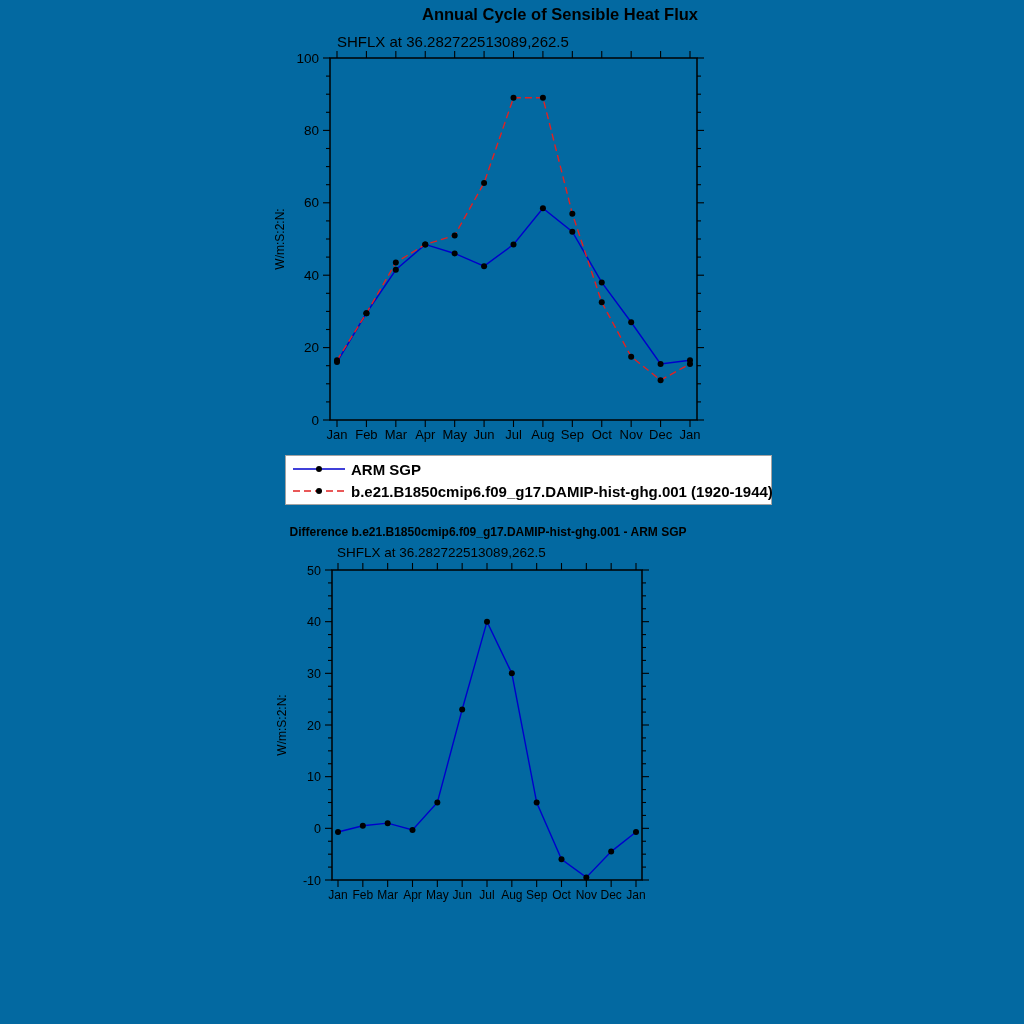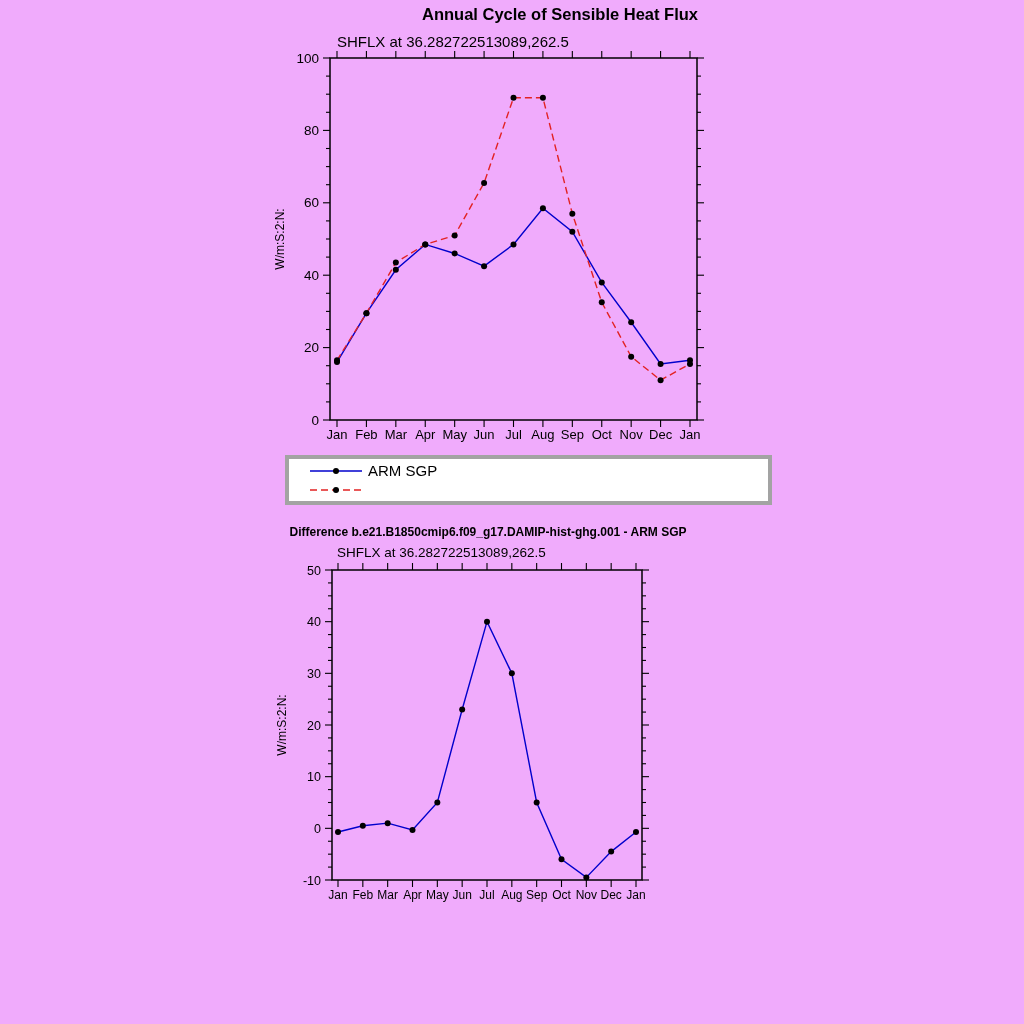--- a/index.html
+++ b/index.html
@@ -1,28 +1,28 @@
 <!DOCTYPE html>
 <html><head>
 <meta charset="utf-8">
 <style>
   html,body{margin:0;padding:0;background:#ffffff;}
   body{font-family:"Liberation Sans", sans-serif; color:#000;}
-  .canvas{position:relative;width:1024px;height:1024px;background:#f0abfc;overflow:hidden;}
+  .canvas{position:relative;width:1024px;height:1024px;background:#0369a1;overflow:hidden;}
   .chart-title{position:absolute;font-weight:bold;white-space:nowrap;transform:translateX(-50%);}
   #title1{left:560px;top:5px;font-size:16.5px;}
   #title2{left:488px;top:525px;font-size:12px;}
   .chart-subtitle{position:absolute;white-space:nowrap;}
   #subtitle1{left:337px;top:33px;font-size:15px;}
   #subtitle2{left:337px;top:545px;font-size:13.5px;}
   #chart1{position:absolute;left:250px;top:50px;}
   #chart2{position:absolute;left:250px;top:558px;}
   svg text{font-family:"Liberation Sans", sans-serif;fill:#000;}
-  .legend{position:absolute;left:285px;top:455px;width:487px;height:50px;border:4px solid #a3a3a3;
-          box-sizing:border-box;padding:2px 17px;display:flex;flex-direction:column;justify-content:center;background:#fff;}
+  .legend{position:absolute;left:285px;top:455px;width:487px;height:50px;border:1px solid #a3a3a3;
+          box-sizing:border-box;padding:2px 3px;display:flex;flex-direction:column;justify-content:center;background:#fff;font-weight:bold;}
   .legend-row{display:flex;align-items:center;height:22px;}
   .legend-sample{flex:0 0 auto;}
   .legend-label{font-size:15px;white-space:nowrap;}
 </style>
 </head>
 <body>
 
 <div class="canvas">
 
   <div id="title1" class="chart-title">Annual Cycle of Sensible Heat Flux</div>
@@ -155,20 +155,21 @@
           <line x1="4" y1="7" x2="56" y2="7" stroke="#0000cc" stroke-width="1.4"></line>
           <circle cx="30" cy="7" r="3" fill="#000000"></circle>
         </svg>
       <span class="legend-label">ARM SGP</span>
     </div>
     <div class="legend-row">
       <svg id="ls1" class="legend-sample" width="62" height="14">
           <line x1="4" y1="7" x2="56" y2="7" stroke="#e22222" stroke-width="1.4" stroke-dasharray="7,4"></line>
           <circle cx="30" cy="7" r="3" fill="#000000"></circle>
         </svg>
+      <span class="legend-label">b.e21.B1850cmip6.f09_g17.DAMIP-hist-ghg.001 (1920-1944)</span>
     </div>
   </div>
 
   <div id="title2" class="chart-title">Difference b.e21.B1850cmip6.f09_g17.DAMIP-hist-ghg.001 - ARM SGP</div>
   <div id="subtitle2" class="chart-subtitle">SHFLX at 36.282722513089,262.5</div>
   <svg id="chart2" width="440" height="350">
       <g stroke="#000000" stroke-width="1.1">
         <line x1="78" y1="309.0833333333333" x2="82" y2="309.0833333333333"></line>
         <line x1="392" y1="309.0833333333333" x2="396" y2="309.0833333333333"></line>
         <line x1="78" y1="296.1666666666667" x2="82" y2="296.1666666666667"></line>

